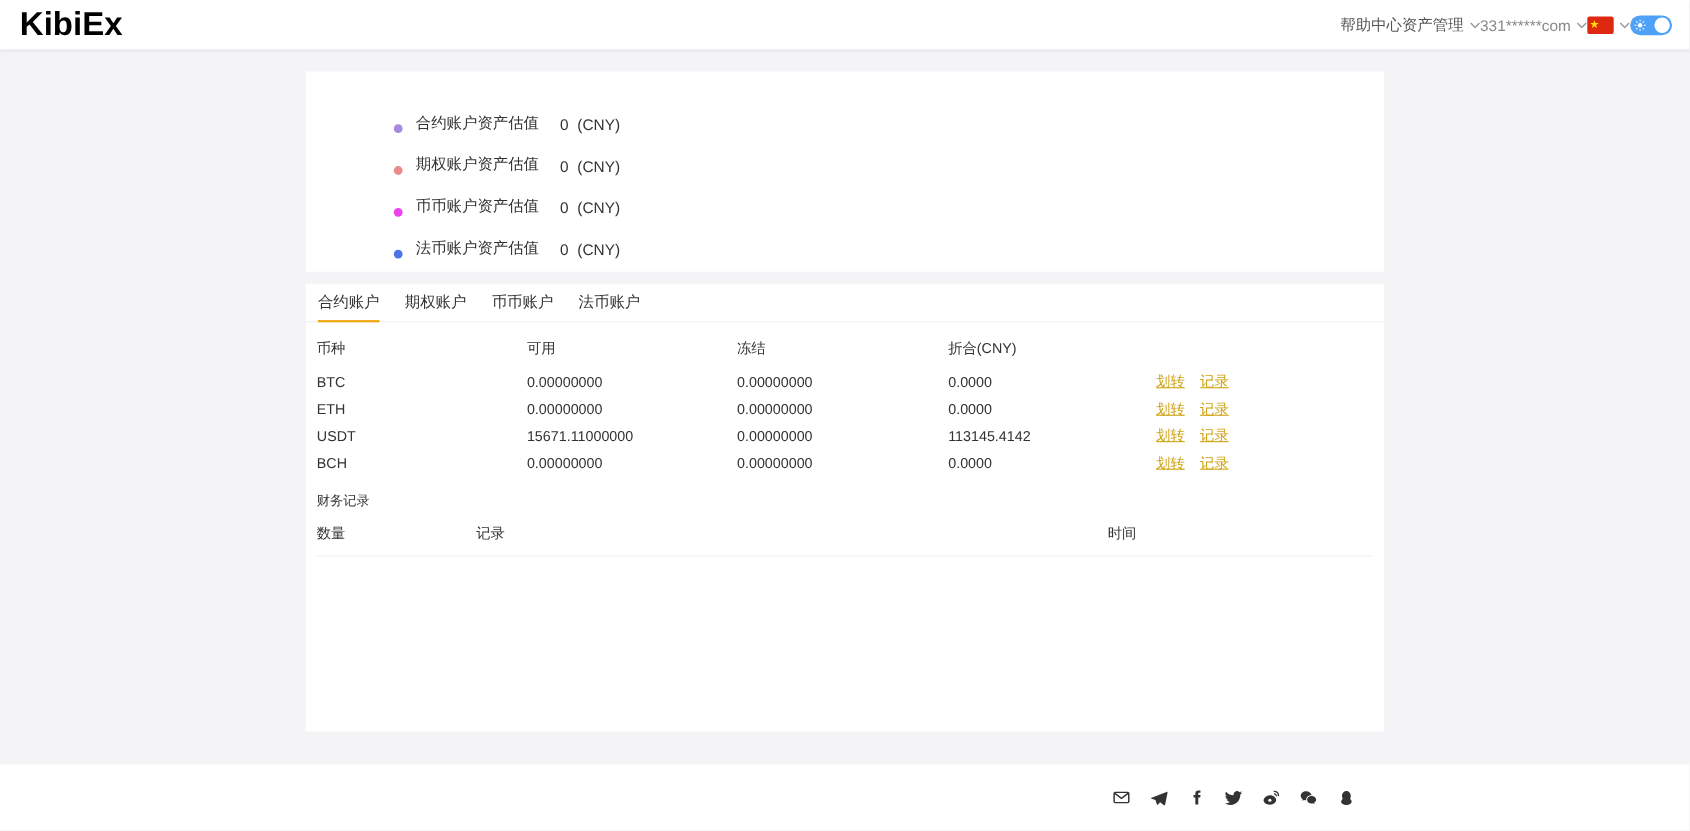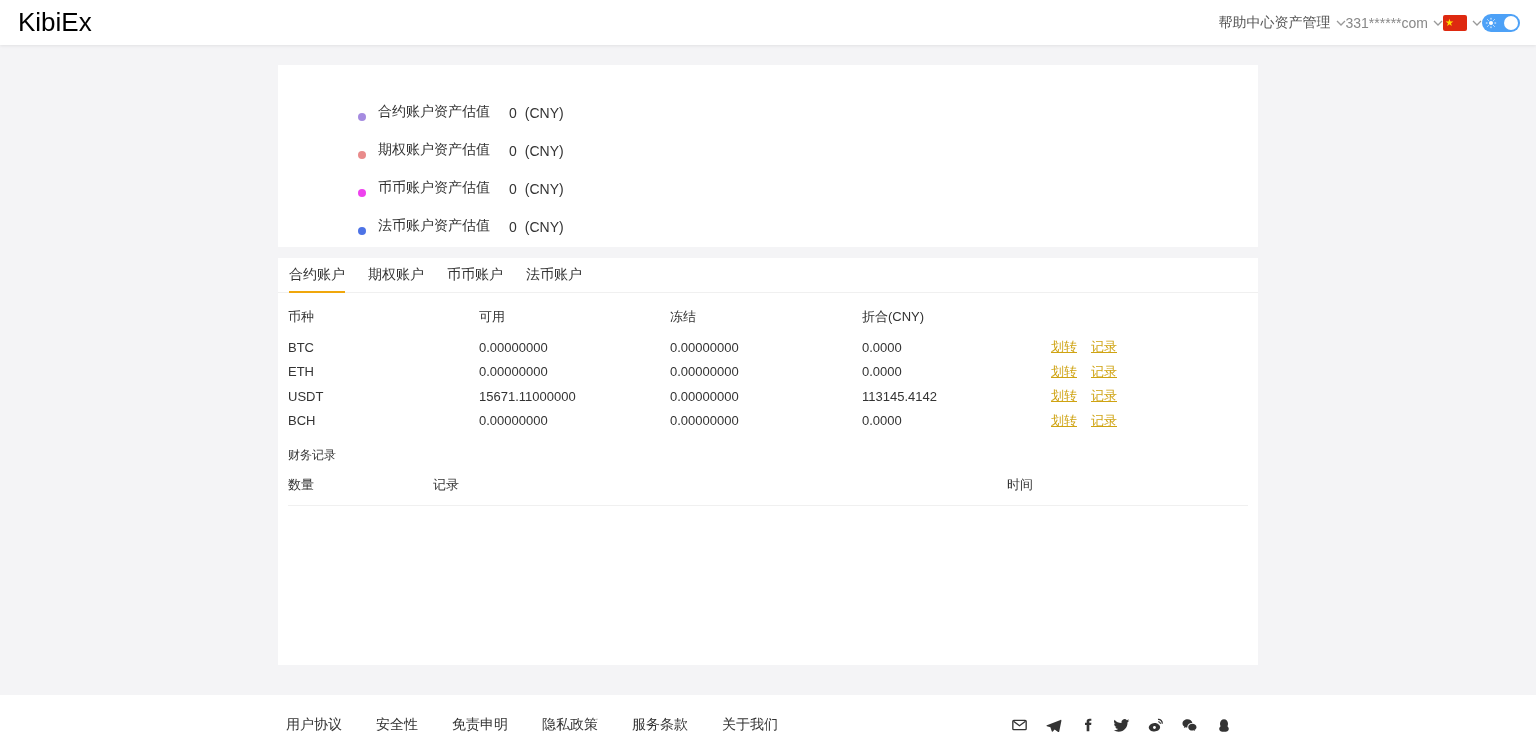--- a/index.html
+++ b/index.html
@@ -8,21 +8,21 @@
     font-family:"Liberation Sans","DejaVu Sans",sans-serif;
     background:#f4f4f6; color:#333; overflow:hidden;
   }
   a { cursor:pointer; }
 
   
   .navbar {
     height:45px; background:#fff; display:flex; align-items:center;
     padding:0 16px; box-shadow:0 1px 3px rgba(0,0,0,.08); position:relative; z-index:5;
   }
-  .logo { font-size:26px; font-weight:normal; color:#000; margin:0 40px 0 2px; }
+  .logo { font-size:30px; font-weight:bold; color:#000; margin:0 40px 0 2px; }
   .nav-items { display:flex; gap:16px; font-size:14px; color:#333; }
   .nav-item { padding:4px 2px; white-space:nowrap; }
   .nav-right { margin-left:auto; display:flex; align-items:center; font-size:14px; color:#555; }
   .nav-drop { display:flex; align-items:center; gap:5px; white-space:nowrap; }
   .nav-account { color:#888; }
   .chev { display:inline-block; line-height:0; }
   .flag {
     width:24px; height:16px; background:#de2910; display:inline-flex;
     align-items:center; border-radius:2px;
   }
@@ -234,28 +234,20 @@
         <div class="cell">记录</div>
         <div class="cell">时间</div>
       </div>
     </div>
 
   </div>
 </div>
 
 <div class="footer">
   <div class="footer-inner">
-    <div class="foot-links">
-      <a class="foot-link">用户协议</a>
-      <a class="foot-link">安全性</a>
-      <a class="foot-link">免责申明</a>
-      <a class="foot-link">隐私政策</a>
-      <a class="foot-link">服务条款</a>
-      <a class="foot-link">关于我们</a>
-    </div>
 
     <div class="socials">
       <a class="soc">
         <svg width="18" height="16" viewBox="0 0 24 24">
           <rect x="2" y="5" width="20" height="14" rx="1.5" fill="none" stroke="#333" stroke-width="2"></rect>
           <path d="M3 6.5l9 6.5 9-6.5" fill="none" stroke="#333" stroke-width="2"></path>
         </svg>
       </a>
       <a class="soc">
         <svg width="17" height="17" viewBox="0 0 24 24">

